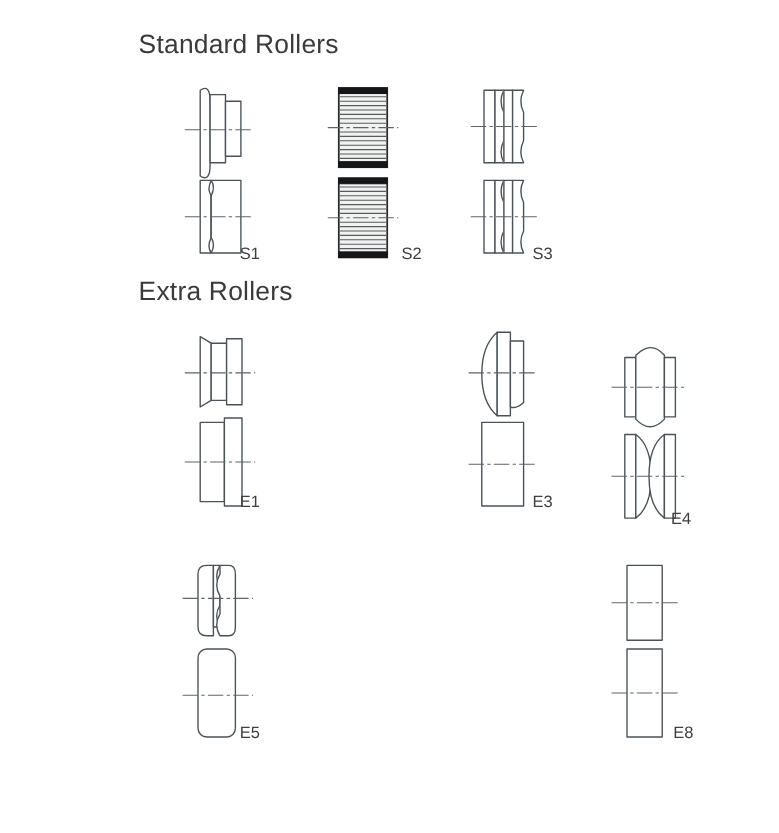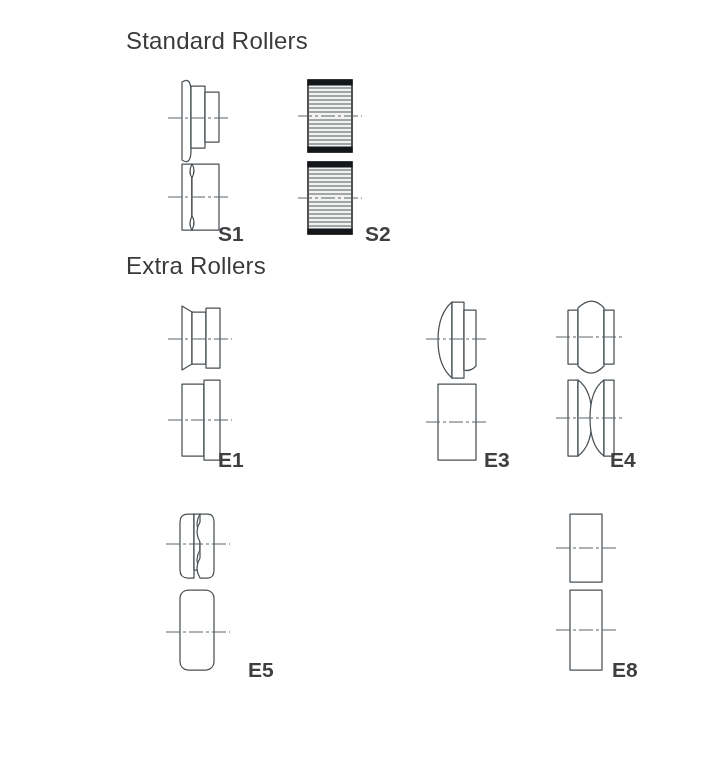--- a/index.html
+++ b/index.html
@@ -20,24 +20,23 @@
     white-space:nowrap;
   }
   #title-standard{left:126px;top:27px;}
   #title-extra{left:126px;top:252px;}
 
   .cell{position:absolute;width:130px;height:190px;}
   .cell svg{position:absolute;left:0;top:0;overflow:visible;}
 
   .label{
     position:absolute;
-    font-size:21px;
+    font-size:15px;
     color:#3f3f42;
     white-space:nowrap;
-    font-weight:bold;
   }
 
   
   .ln{fill:#ffffff;stroke:#4a5257;stroke-width:1.25;
       stroke-linejoin:round;stroke-linecap:round;vector-effect:non-scaling-stroke;}
   .ln-thin{fill:none;stroke:#6a7378;stroke-width:1;vector-effect:non-scaling-stroke;}
   .ctr{fill:none;stroke:#5c6469;stroke-width:1;
        stroke-dasharray:14 3 3 3;vector-effect:non-scaling-stroke;}
   .knurl-body{fill:#f2f2f0;stroke:#2a2a2a;stroke-width:1.6;}
   .knurl-line{stroke:#555b5e;stroke-width:1;}
@@ -109,20 +108,37 @@
             <line x1="21" y1="152" x2="63" y2="152"></line>
           <line x1="21" y1="156" x2="63" y2="156"></line>
             <line x1="21" y1="160" x2="63" y2="160"></line>
         </g>
         <line class="ctr" x1="10" y1="132" x2="74" y2="132"></line>
       </g>
     </svg>
     <div class="label" style="left:62px;top:156px;margin-left:15px;">S2</div>
   </div>
 
+  <div class="cell" style="left:418px;top:66px;">
+    <svg width="130" height="190" viewBox="0 0 130 190">
+      <path class="ln" d="M22 16 h10 v66 h-10 z"></path>
+      <path class="ln" d="M32 16 h8 q-5 10 0 20 v26 q-5 10 0 20 h-8 z"></path>
+      <path class="ln" d="M40 16 h8 v66 h-8 z"></path>
+      <path class="ln" d="M48 16 h10 q-5 10 0 20 v26 q-5 10 0 20 h-10 z"></path>
+      <line class="ln-thin" x1="40" y1="16" x2="40" y2="82"></line>
+      <line class="ctr" x1="10" y1="49" x2="72" y2="49"></line>
+      <path class="ln" d="M22 98 h10 v66 h-10 z"></path>
+      <path class="ln" d="M32 98 h8 q-5 10 0 20 v26 q-5 10 0 20 h-8 z"></path>
+      <path class="ln" d="M40 98 h8 v66 h-8 z"></path>
+      <path class="ln" d="M48 98 h10 q-5 10 0 20 v26 q-5 10 0 20 h-10 z"></path>
+      <line class="ln-thin" x1="40" y1="98" x2="40" y2="164"></line>
+      <line class="ctr" x1="10" y1="131" x2="72" y2="131"></line>
+    </svg>
+    <div class="label" style="left:66px;top:156px;">S3</div>
+  </div>
 
 
   <div class="cell" style="left:158px;top:292px;">
     <svg width="130" height="190" viewBox="0 0 130 190">
       <path class="ln" d="M24 14 l10 6 v52 l-10 6 z"></path>
       <rect class="ln" x="34" y="20" width="14" height="52"></rect>
       <path class="ln" d="M48 16 h14 v60 h-14 z"></path>
       <line class="ctr" x1="10" y1="47" x2="74" y2="47"></line>
       <rect class="ln" x="24" y="92" width="22" height="72"></rect>
       <rect class="ln" x="46" y="88" width="16" height="80"></rect>
@@ -137,21 +153,21 @@
       <path class="ln" d="M34 10 q-14 12 -14 38 q0 26 14 38 z"></path>
       <path class="ln" d="M34 10 h12 v76 h-12 z"></path>
       <path class="ln" d="M46 18 h12 v56 q-6 6 -12 4 z"></path>
       <line class="ctr" x1="8" y1="47" x2="70" y2="47"></line>
       <rect class="ln" x="20" y="92" width="38" height="76"></rect>
       <line class="ctr" x1="8" y1="130" x2="70" y2="130"></line>
     </svg>
     <div class="label" style="left:66px;top:156px;text-align:center;">E3</div>
   </div>
 
-  <div class="cell" style="left:548px;top:292px;">
+  <div class="cell" style="left:548px;top:307px;">
     <svg width="130" height="190" viewBox="0 0 130 190">
       <rect class="ln" x="20" y="18" width="10" height="54"></rect>
       <path class="ln" d="M30 16 q14 -14 26 0 v58 q-13 14 -26 0 z"></path>
       <rect class="ln" x="56" y="18" width="10" height="54"></rect>
       <line class="ctr" x1="8" y1="45" x2="76" y2="45"></line>
       <rect class="ln" x="20" y="88" width="10" height="76"></rect>
       <path class="ln" d="M30 88 q14 10 14 38 q0 28 -14 38 z"></path>
       <path class="ln" d="M56 88 q-14 10 -14 38 q0 28 14 38 z"></path>
       <rect class="ln" x="56" y="88" width="10" height="76"></rect>
       <line class="ctr" x1="8" y1="126" x2="76" y2="126"></line>
@@ -161,21 +177,21 @@
 
   <div class="cell" style="left:158px;top:502px;">
     <svg width="130" height="190" viewBox="0 0 130 190">
       <path class="ln" d="M22 20 q0 -8 8 -8 h6 v64 h-6 q-8 0 -8 -8 z"></path>
       <path class="ln" d="M36 12 h6 q-6 10 0 20 v16 q-6 10 0 20 h-6 z"></path>
       <path class="ln" d="M42 12 h8 q6 0 6 8 v48 q0 8 -6 8 h-8 q-6 -10 0 -20 v-16 q-6 -10 0 -20 z"></path>
       <line class="ctr" x1="8" y1="42" x2="72" y2="42"></line>
       <rect class="ln" x="22" y="88" width="34" height="80" rx="8"></rect>
       <line class="ctr" x1="8" y1="130" x2="72" y2="130"></line>
     </svg>
-    <div class="label" style="left:60px;top:156px;margin-left:30px;">E5</div>
+    <div class="label" style="left:60px;top:156px;">E5</div>
   </div>
 
 
 
   <div class="cell" style="left:548px;top:502px;">
     <svg width="130" height="190" viewBox="0 0 130 190">
       <rect class="ln" x="22" y="12" width="32" height="68"></rect>
       <line class="ctr" x1="8" y1="46" x2="70" y2="46"></line>
       <rect class="ln" x="22" y="88" width="32" height="80"></rect>
       <line class="ctr" x1="8" y1="128" x2="70" y2="128"></line>

